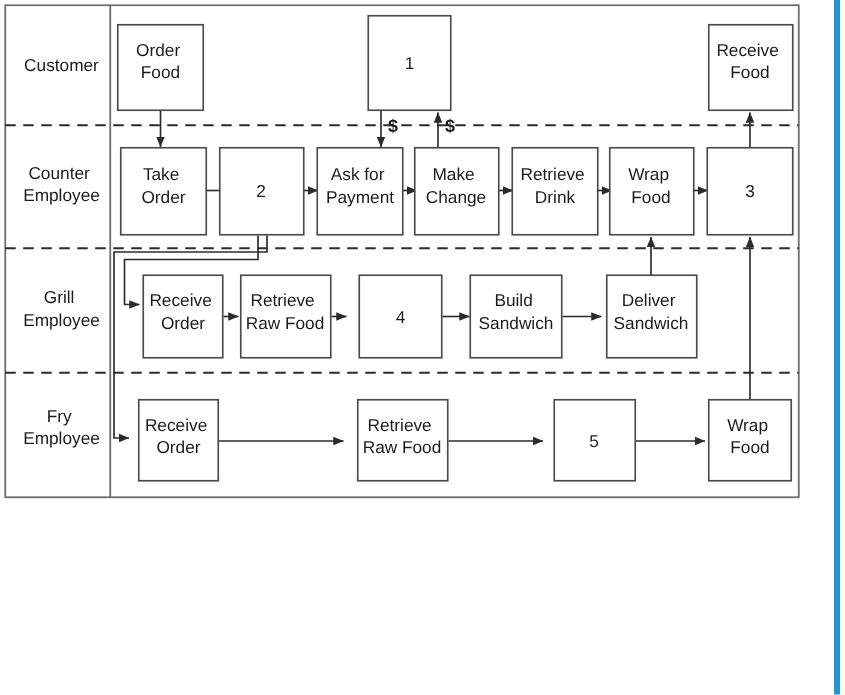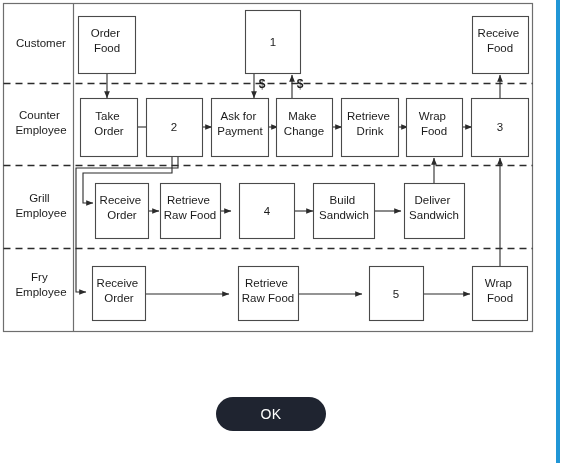--- a/index.html
+++ b/index.html
@@ -316,17 +316,16 @@
           <tspan x="500" dy="15">Food</tspan>
         </text>
       </g>
 
       <text class="edge-label" x="262" y="88" text-anchor="middle">$</text>
       <text class="edge-label" x="300" y="88" text-anchor="middle">$</text>
 
     </svg>
   </div>
 
-  <button id="ok-button" style="background: rgb(31, 36, 48);">OK</button>
 
   <div id="right-accent-stripe" style="background: rgb(33, 150, 214);"></div>
 
 </div>
 
 </body></html>

